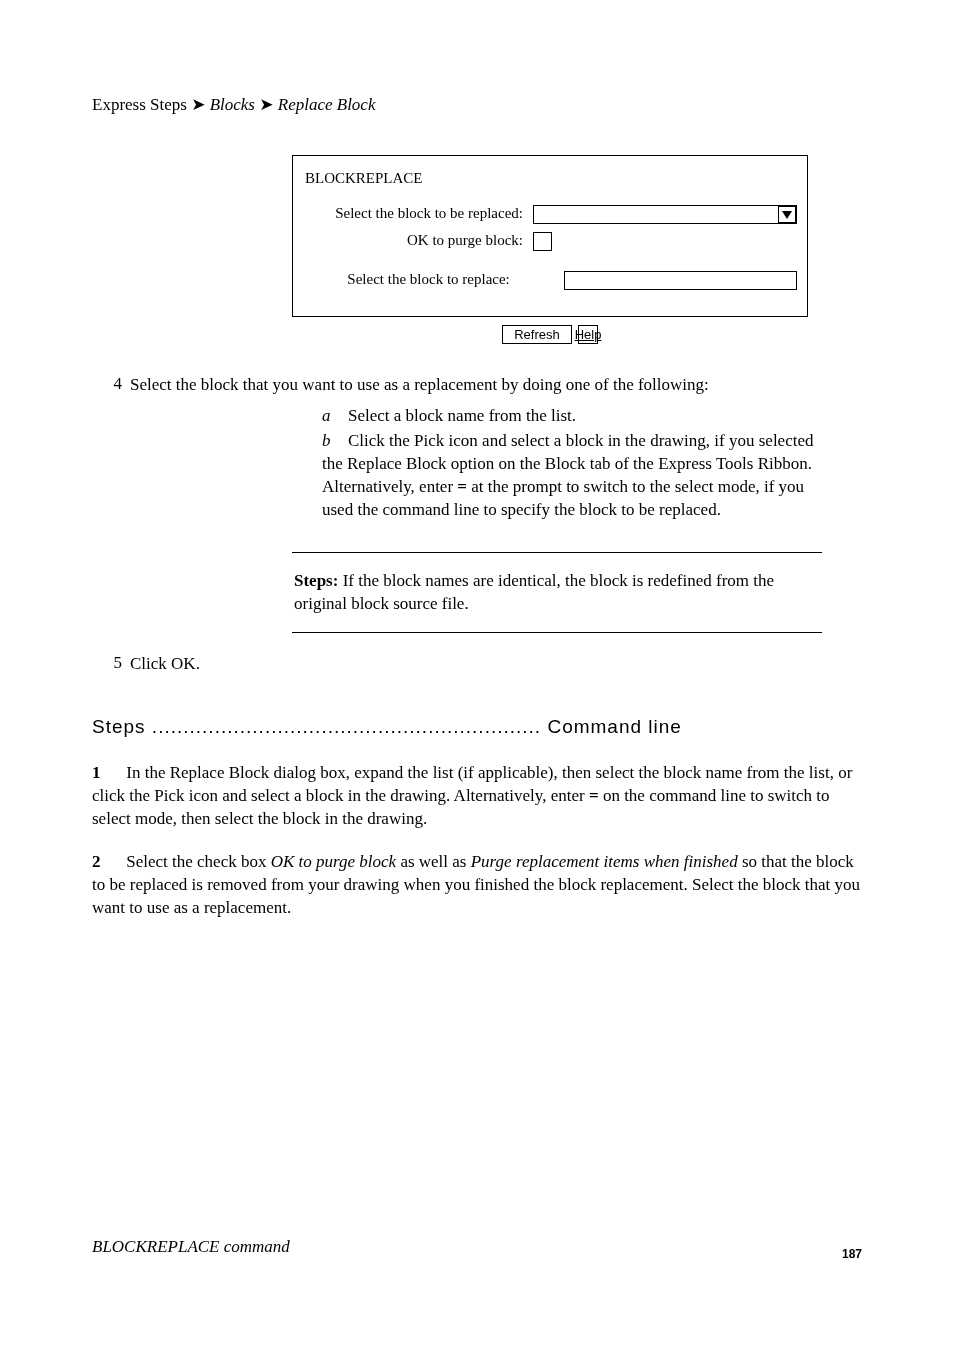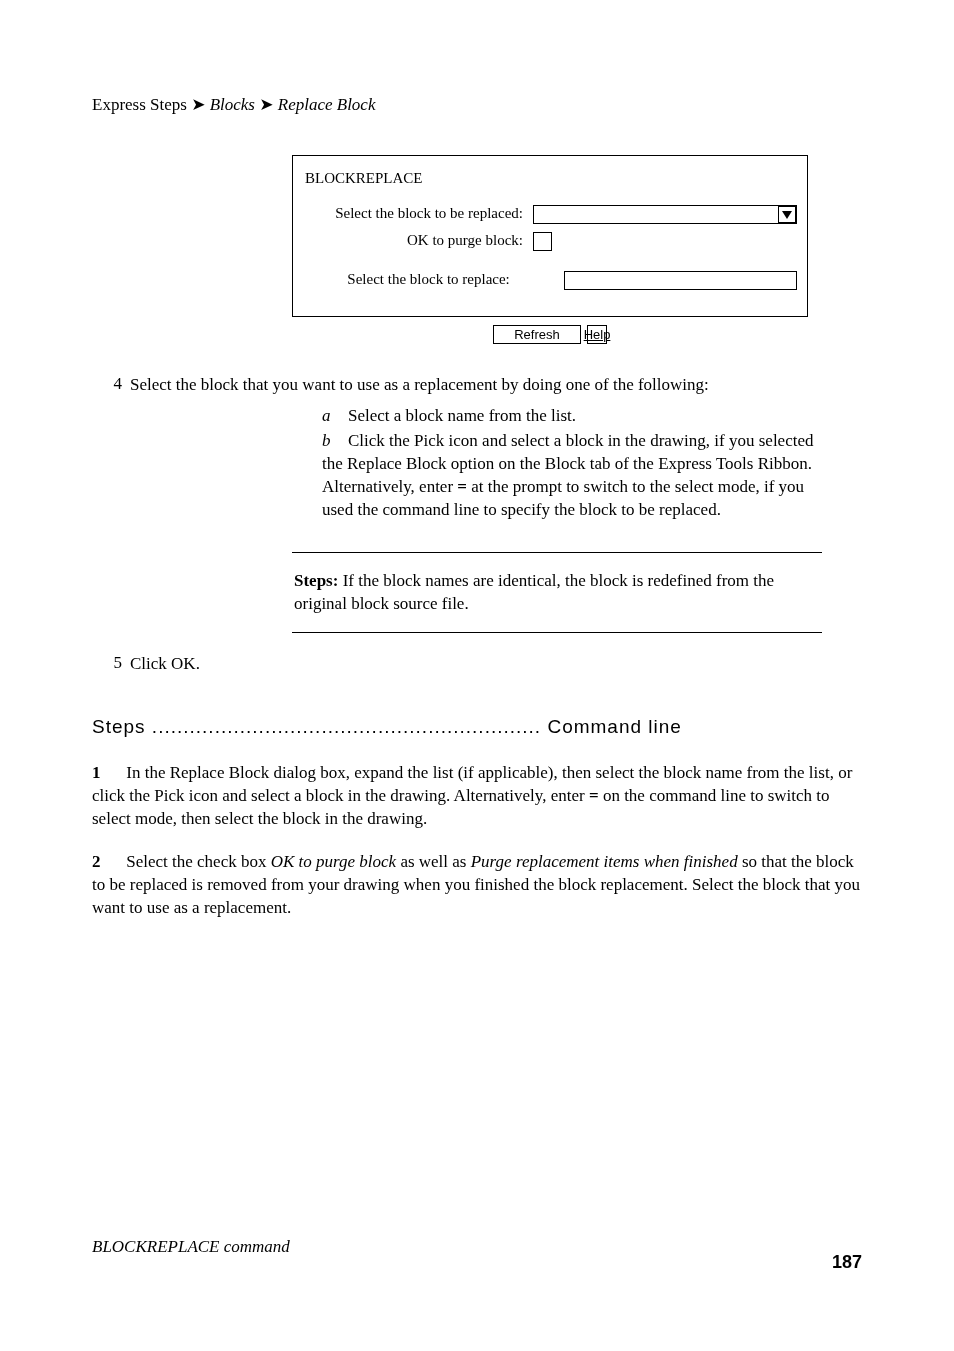--- a/index.html
+++ b/index.html
@@ -81,21 +81,21 @@
     .btn {
       border:1px solid #000;
       font-size:13px;
       height:19px;
       display:flex;
       align-items:center;
       justify-content:center;
       padding:0 6px;
       font-family: Arial, sans-serif;
     }
-    .btn.refresh { width:88px;text-align:center; }
+    .btn.refresh { width:70px;text-align:center; }
     .btn.help { width:20px;text-decoration:underline; }
     .list-item {
       display:flex;
       font-size:17px;
       margin-bottom:2px;
     }
     .list-item .num-col { width:38px; text-align:right; padding-right:8px; }
     .list-item .txt-col { flex:1; line-height:1.35; }
     .sub-para {
       font-size:17px;
@@ -139,24 +139,24 @@
 
     .footer-line {
       position:absolute;
       bottom:94px;
       left:92px;
       font-style: italic;
       font-size:17px;
     }
     .footer-page {
       position:absolute;
-      bottom:78px;
+      bottom:90px;
       right:92px;
       font-family: Arial, sans-serif;
-      font-size:18px;
+      font-size:12px;
       font-weight:bold;
     }
 
     .cont-block { margin-left:200px; width:540px; }
     .cont-block .sub-para { margin-left:30px; }
 
     .sub-label { display:inline-block; width:26px; font-style:italic; }
     .it { font-style: italic; }
   </style>
 </head>

